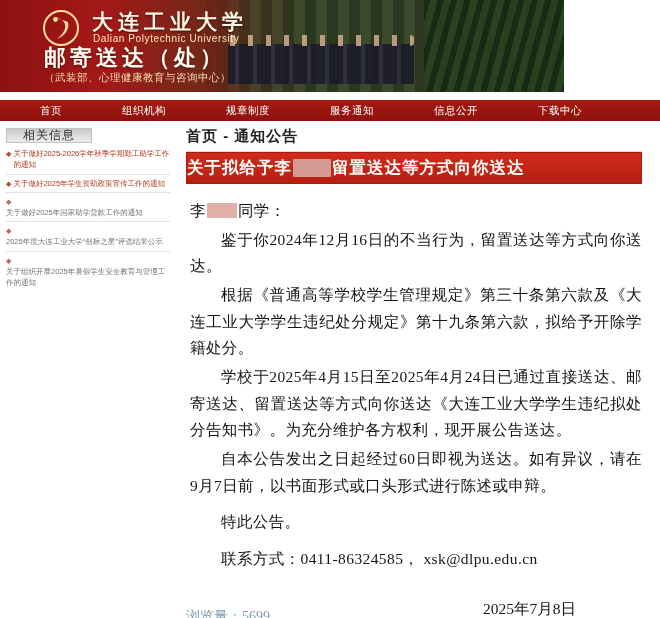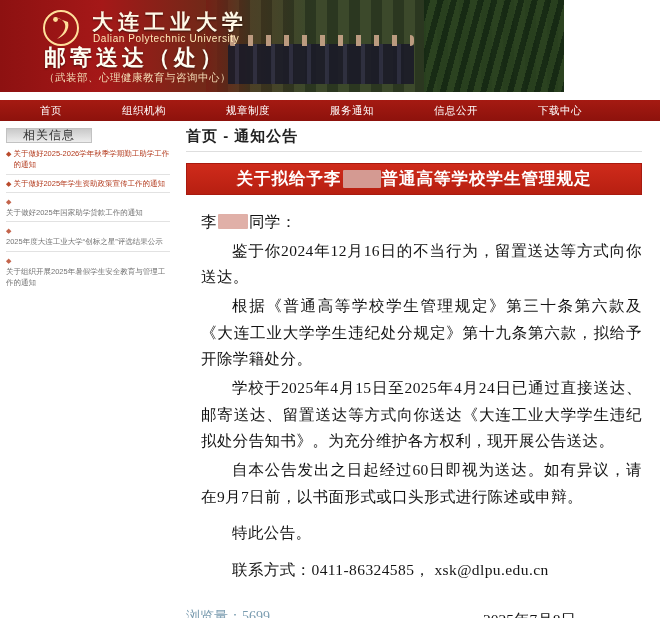--- a/index.html
+++ b/index.html
@@ -142,25 +142,24 @@
   }
   .crumb {
     margin-top: 6px;
     font-size: 15px; color: #222; font-weight: 700;
     letter-spacing: 1px;
   }
   .crumb-rule {
     margin-top: 5px; height: 1px; background: #dedede;
   }
   .title-bar {
-    margin-top: 11px;
     background: linear-gradient(180deg,#cf2b1b 0%, #b71f11 100%);
     color: #fff;
     height: 32px;
-    display: flex; align-items: center; justify-content: center;
+    display: flex; align-items: center; 
     font-size: 16.5px; font-weight: 700; letter-spacing: 1px;
     position: relative;
     border: 1px solid #a81a0f;
   }
   .redact {
     display: inline-block;
     width: 38px; height: 18px;
     background: #d49a92;
     vertical-align: -3px;
     margin: 0 1px;
@@ -170,21 +169,21 @@
     width: 30px; height: 15px; background: #e0b0a8; vertical-align: -2px;
   }
   .para-wrap {
     margin-top: 14px;
     font-family: "Liberation Serif", serif;
     font-size: 15.5px;
     color: #141414;
     line-height: 1.72;
     letter-spacing: .4px;
   }
-  .p { margin: 0 0 2px 15px; text-align: justify; }
+  .p { margin: 0 0 2px 4px; text-align: justify; }
   .p.indent { text-indent: 2em; }
   .p.gap { margin-top: 10px; }
   .sign {
     margin-top: 26px;
     text-align: right;
     padding-right: 66px;
     font-family: "Liberation Serif", serif;
     font-size: 15.5px;
     color: #141414;
   }
@@ -269,21 +268,21 @@
       </div>
     </div>
 
     <div class="article">
       <div class="crumb">首页 - 通知公告</div>
       <div class="crumb-rule"></div>
 
       <div class="title-bar">
         <span>关于拟给予李</span>
           <span class="redact"></span>
-          <span>普通高等学校学生管理规定</span>
+          <span>留置送达等方式向你送达</span>
       </div>
 
       <div class="para-wrap">
         <p class="p"><span>李</span><span class="redact small"></span><span>同学：</span></p>
         <p class="p indent">鉴于你2024年12月16日的不当行为，留置送达等方式向你送达。</p>
         <p class="p indent">根据《普通高等学校学生管理规定》第三十条第六款及《大连工业大学学生违纪处分规定》第十九条第六款，拟给予开除学籍处分。</p>
         <p class="p indent">学校于2025年4月15日至2025年4月24日已通过直接送达、邮寄送达、留置送达等方式向你送达《大连工业大学学生违纪拟处分告知书》。为充分维护各方权利，现开展公告送达。</p>
         <p class="p indent">自本公告发出之日起经过60日即视为送达。如有异议，请在9月7日前，以书面形式或口头形式进行陈述或申辩。</p>
         <p class="p indent gap">特此公告。</p>
         <p class="p indent gap">联系方式：0411-86324585， xsk@dlpu.edu.cn</p>

